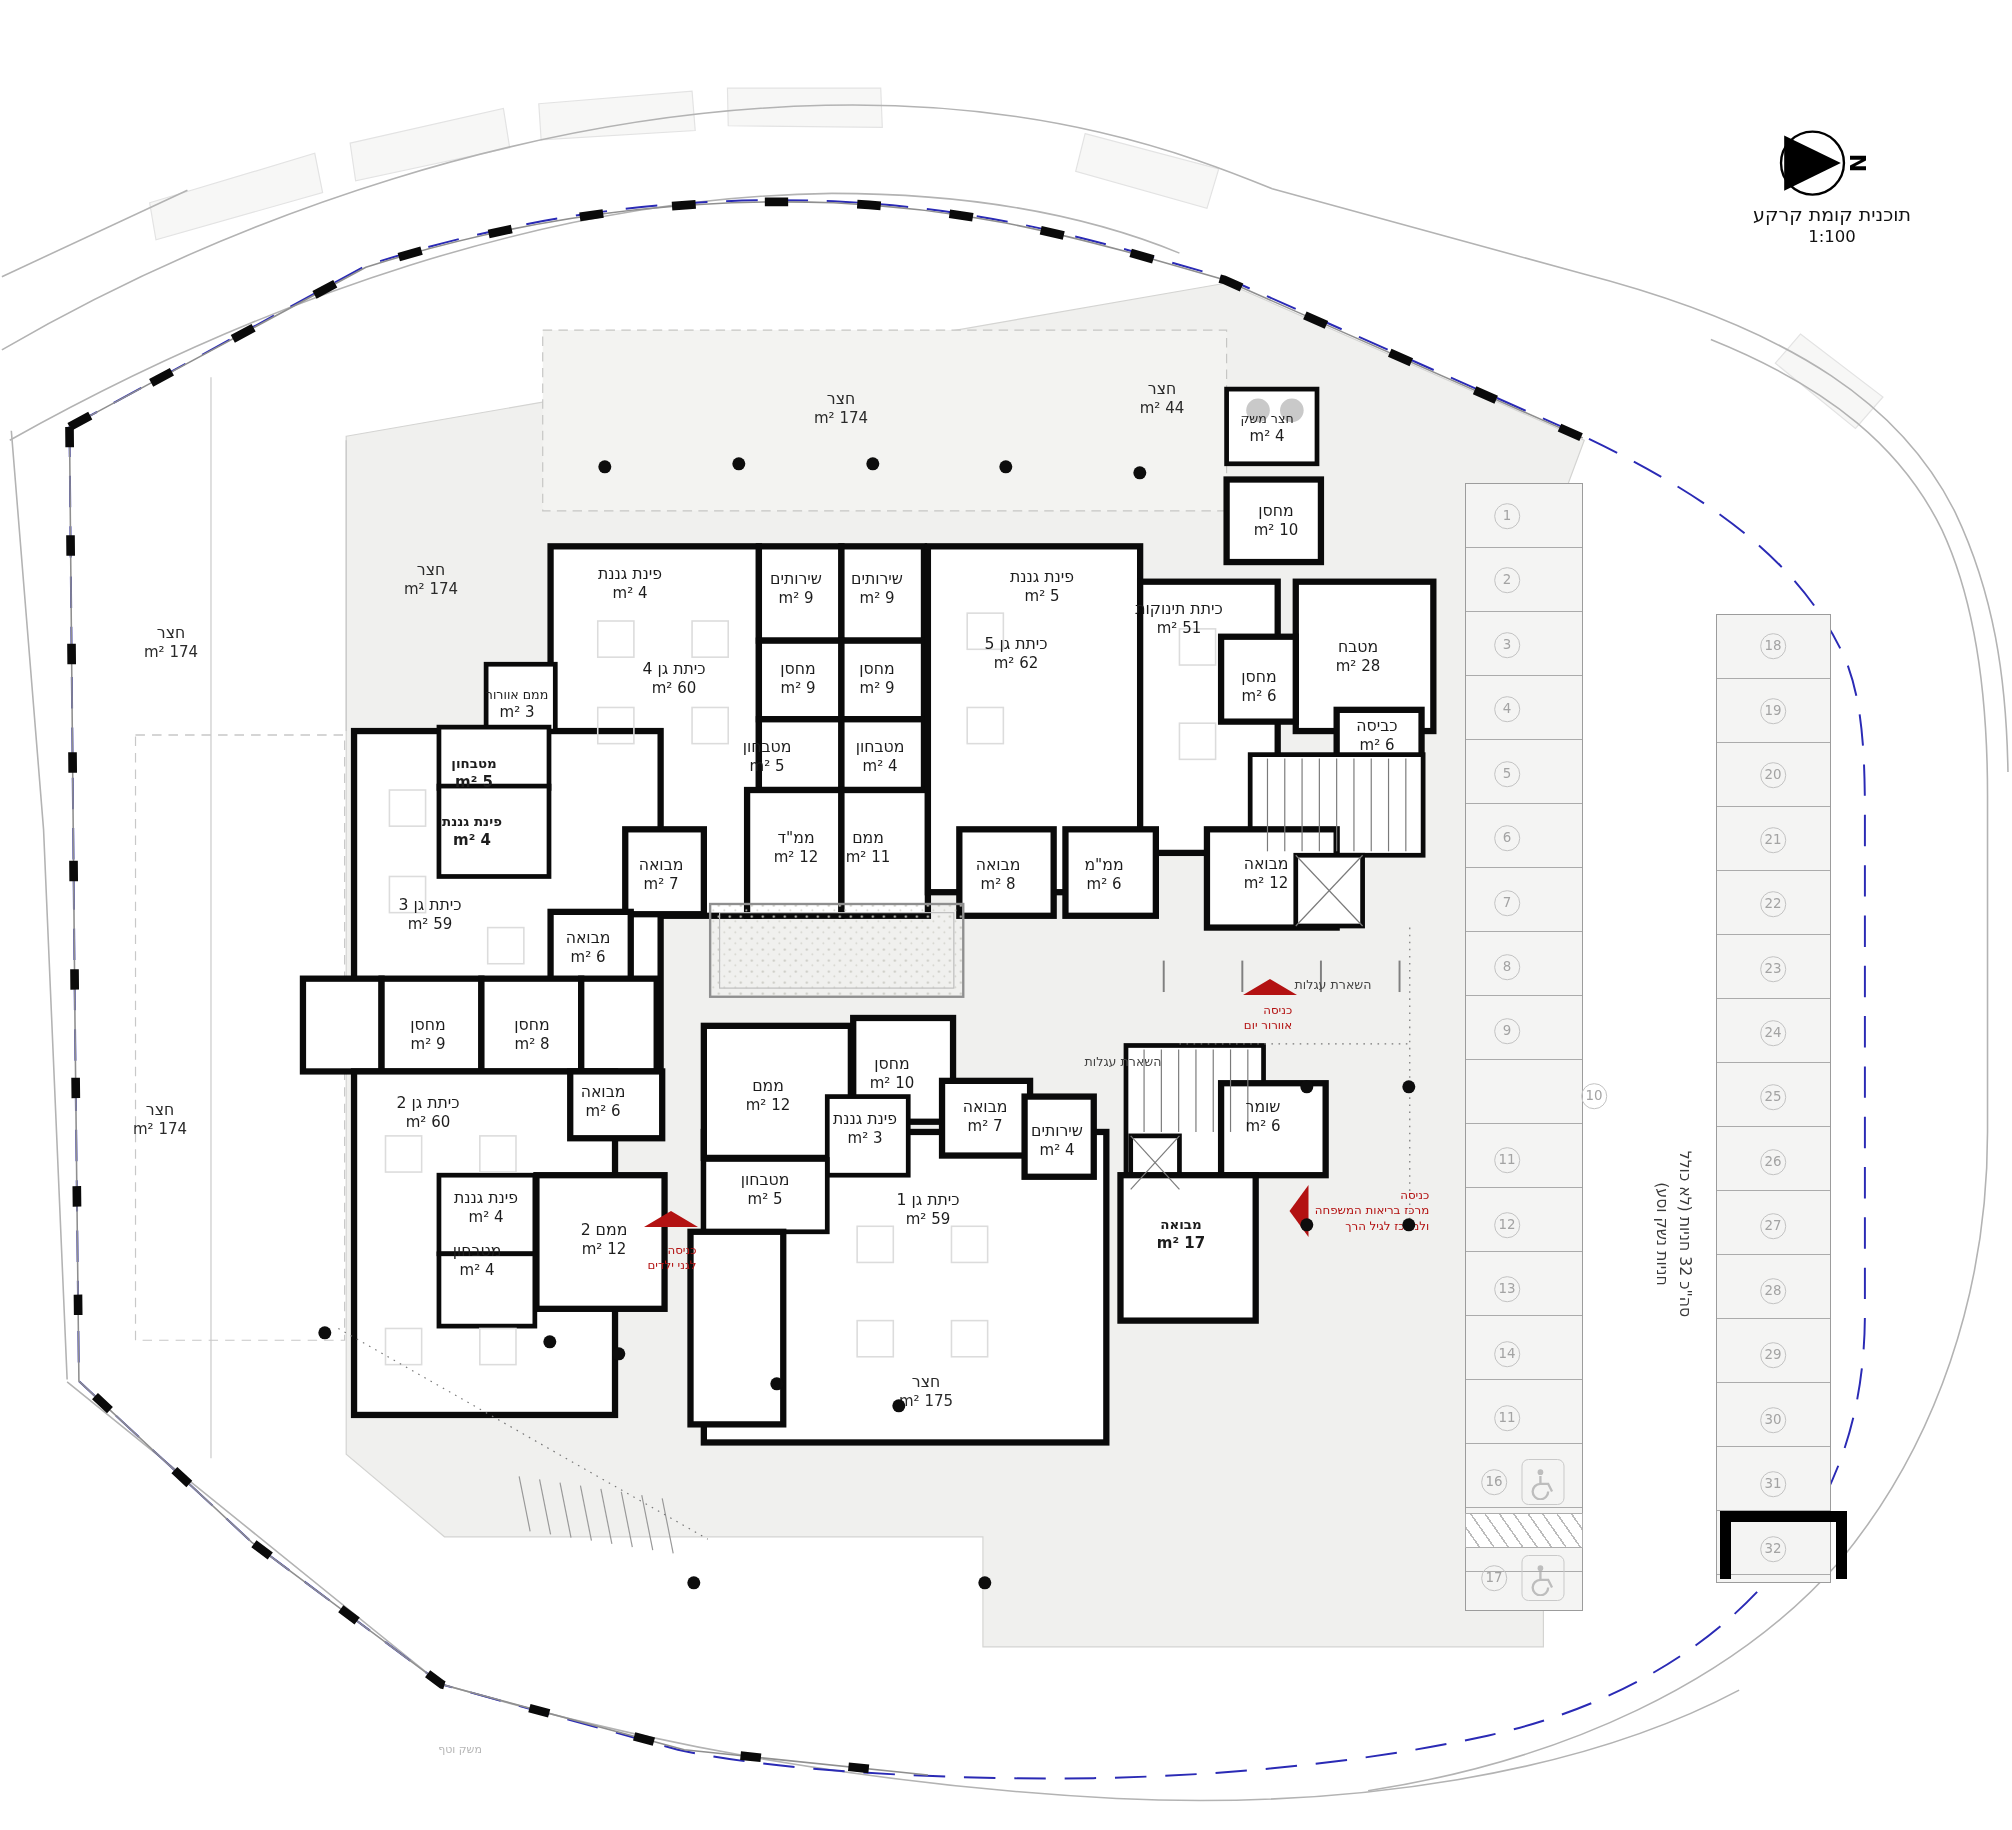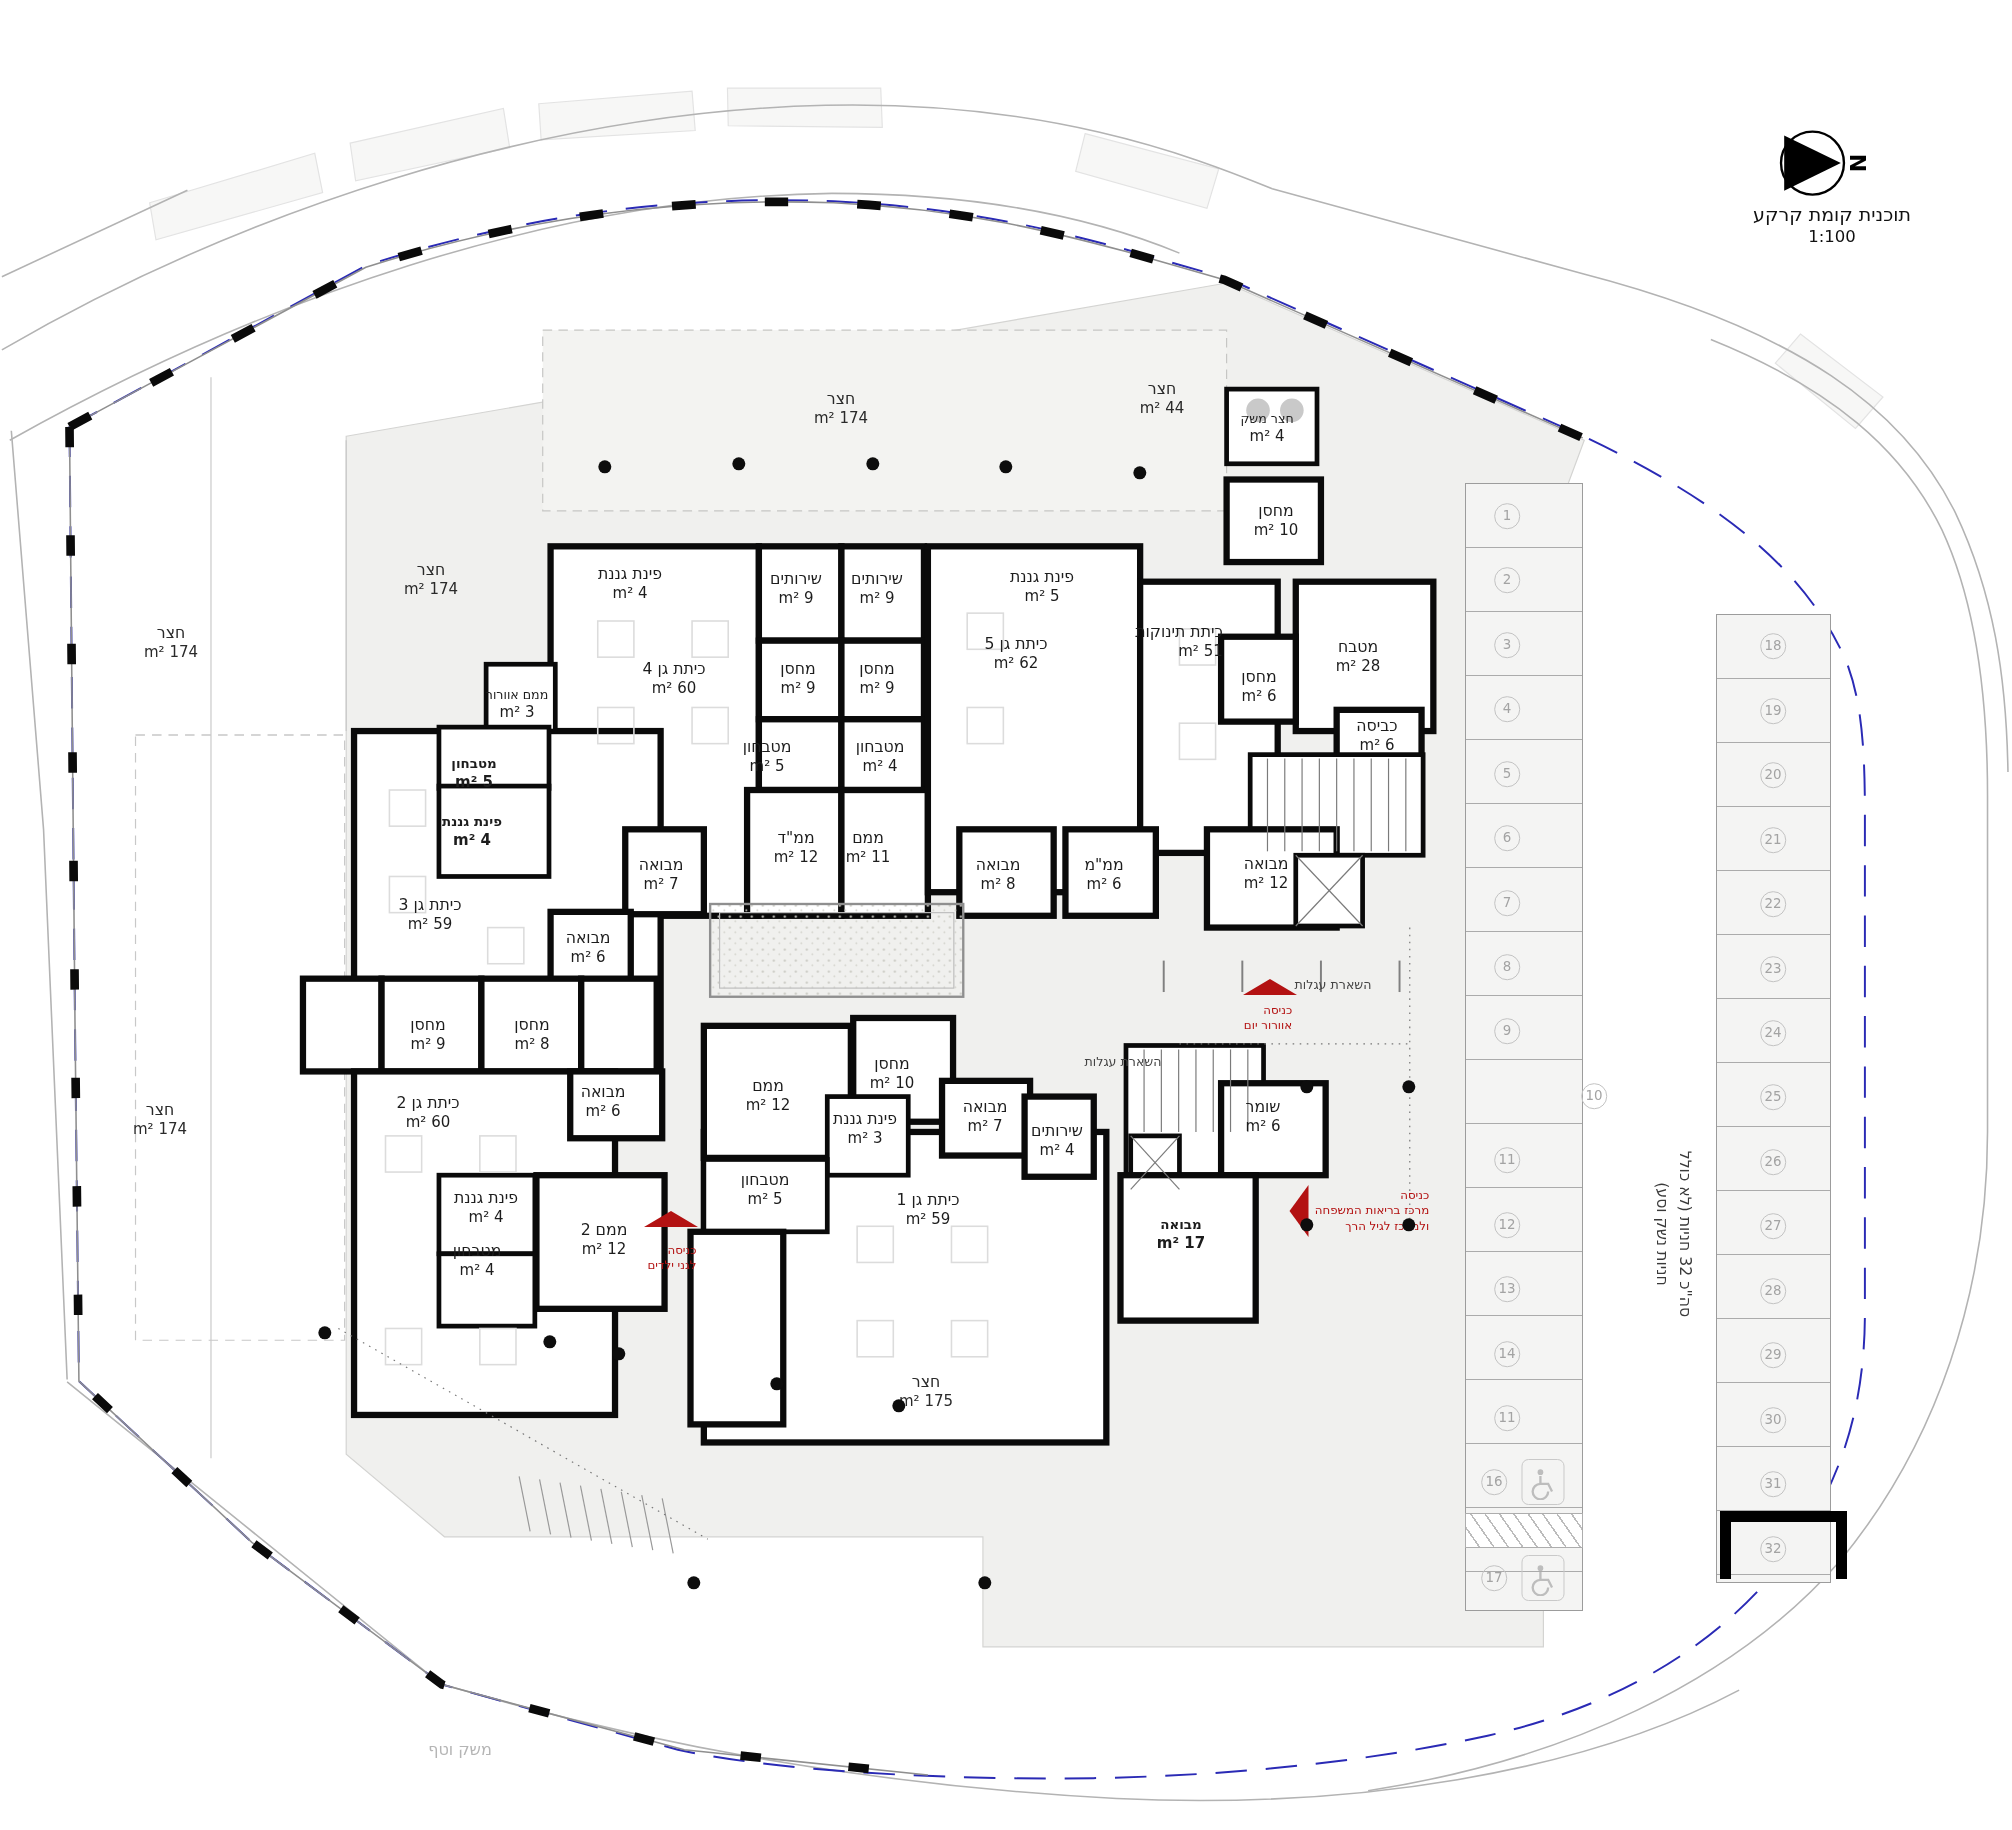--- a/index.html
+++ b/index.html
@@ -8,21 +8,21 @@
   svg.plan{position:absolute;left:0;top:0;width:2013px;height:1830px;}
   
   .lbl{position:absolute;transform:translate(-50%,-50%);direction:rtl;text-align:center;
        color:#1d1d1d;font-size:15.7px;line-height:1.25;white-space:nowrap;}
   .lbl .area{font-size:15px;}
   .lbl.bold{font-weight:bold;font-size:13.4px;}
   .lbl.small{font-size:12.6px;}
   .lbl.yard{color:#2a2a2a;}
   .note{position:absolute;transform:translate(-50%,-50%);direction:rtl;color:#444;
         font-size:12.6px;white-space:nowrap;}
-  .note.faint{color:#b5b5b5;font-size:16px;}
+  .note.faint{color:#b5b5b5;font-size:11px;}
   .ent-text{position:absolute;transform:translate(-50%,-50%);direction:rtl;
         color:#b31212;font-size:11.8px;line-height:1.3;white-space:nowrap;}
   .dot{position:absolute;width:13.4px;height:13.4px;border-radius:50%;background:#0d0d0d;
        transform:translate(-50%,-50%);}
   
   .arr{position:absolute;transform:translate(-50%,-50%);width:0;height:0;}
   .arr.up{border-left:27px solid transparent;border-right:27px solid transparent;
           border-bottom:16.5px solid #b31212;}
   .arr.left{border-top:26px solid transparent;border-bottom:26px solid transparent;
           border-right:19px solid #b31212;}
@@ -340,21 +340,21 @@
         <div class="area">8 m²</div>
       </div>
       <div class="lbl" style="left: 1042px; top: 586px;">
         <div>פינת גננת</div>
         <div class="area">5 m²</div>
       </div>
       <div class="lbl" style="left: 1016px; top: 653px;">
         <div>כיתת גן 5</div>
         <div class="area">62 m²</div>
       </div>
-      <div class="lbl" style="left: 1179px; top: 641px; text-align: right;">
+      <div class="lbl" style="left: 1179px; top: 618px;">
         <div>כיתת תינוקות</div>
         <div class="area">51 m²</div>
       </div>
       <div class="lbl" style="left: 1276px; top: 520px;">
         <div>מחסן</div>
         <div class="area">10 m²</div>
       </div>
       <div class="lbl" style="left: 1358px; top: 656px;">
         <div>מטבח</div>
         <div class="area">28 m²</div>

